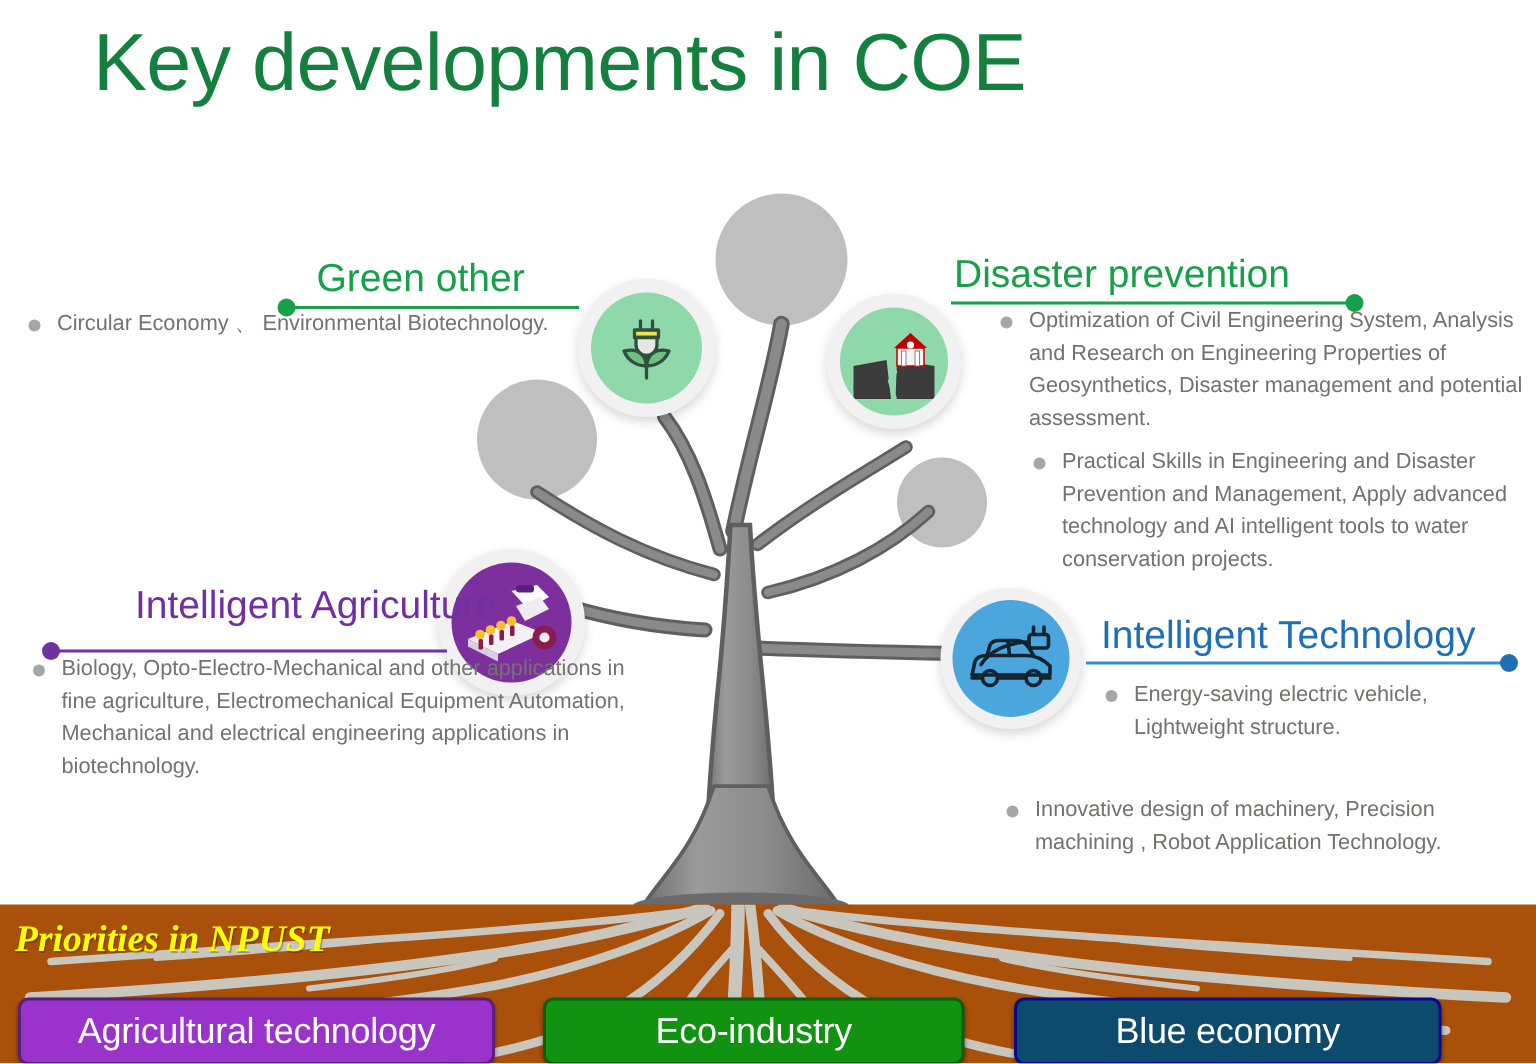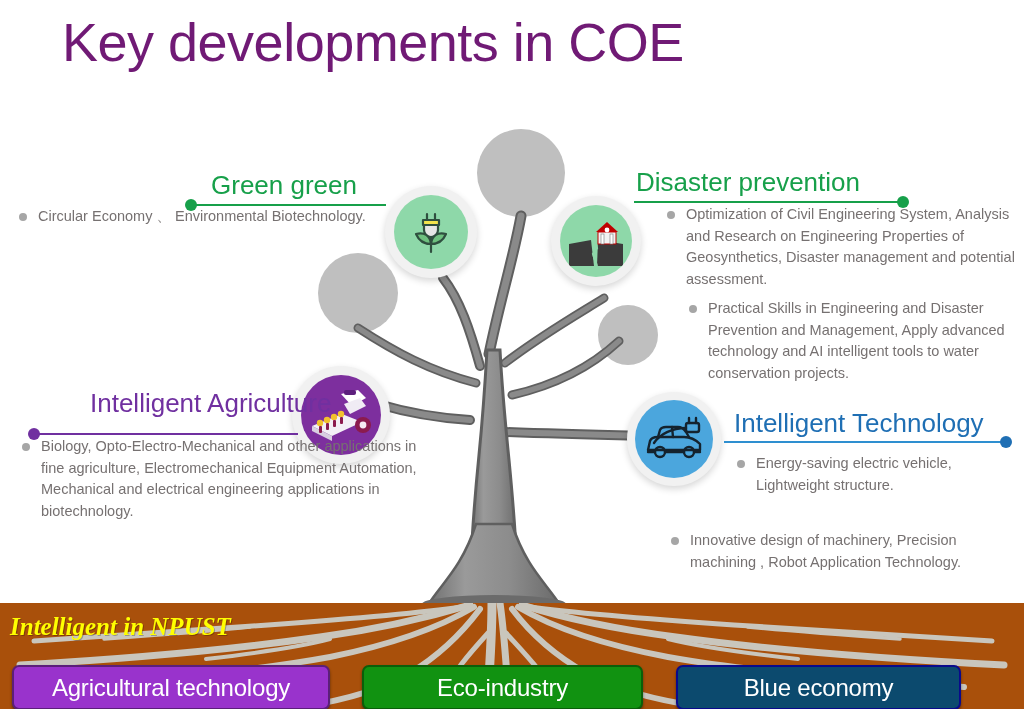--- a/index.html
+++ b/index.html
@@ -6,21 +6,21 @@
   body{
     width:1024px;height:709px;overflow:hidden;background:#ffffff;
     font-family:"Liberation Sans","DejaVu Sans",sans-serif;
     position:relative;
   }
   #slide{position:absolute;left:0;top:0;width:1024px;height:709px;background:#fff;overflow:hidden;}
 
   
   .slide-title{
     position:absolute;left:62px;top:8px;
-    font-size:54px;line-height:68px;font-weight:400;color:#701a75;
+    font-size:54px;line-height:68px;font-weight:400;color:#15803d;
     letter-spacing:-0.5px;white-space:nowrap;
   }
 
   
   #tree-layer{position:absolute;left:0;top:0;width:1024px;height:709px;pointer-events:none;}
 
   
   .sec-head{position:absolute;white-space:nowrap;font-weight:400;}
   .sec-title{font-size:26px;line-height:30px;}
   .accent-rule{position:absolute;height:2px;}
@@ -211,21 +211,21 @@
           <circle cx="18" cy="39" r="5"></circle>
           <circle cx="47" cy="39" r="5"></circle>
           <line x1="23" y1="39" x2="42" y2="39"></line>
           <line x1="6" y1="39" x2="13" y2="39"></line>
           <line x1="52" y1="39" x2="58" y2="39"></line>
         </g>
       </svg>
     </div>
   </div>
 
-  <div class="sec-head sec-title" style="left:211px;top:170px;color:#17a04a;">Green green</div>
+  <div class="sec-head sec-title" style="left:211px;top:170px;color:#17a04a;">Green other</div>
   <div class="accent-rule" style="left:192px;top:204px;width:194px;background:#17a04a;"></div>
   <div class="accent-dot" style="left:185px;top:199px;background:#17a04a;"></div>
 
   <div class="bullets" style="left:38px;top:206px;width:330px;">
     <div class="bullet" style="margin-bottom:14px;">
       <span class="dot"></span>
       <span class="txt">Circular Economy 、 Environmental Biotechnology.</span>
     </div>
   </div>
 
@@ -292,21 +292,21 @@
         <path d="M512,6 C530,30 554,52 586,70 C618,88 660,98 704,104" stroke-width="6"></path>
         <path d="M668,36 C700,44 744,50 798,56" stroke-width="4"></path>
         <path d="M748,24 C788,28 842,32 900,36" stroke-width="3.5"></path>
 
         <path d="M488,30 C470,50 452,70 440,96" stroke-width="5"></path>
         <path d="M506,30 C524,50 544,70 558,96" stroke-width="5"></path>
       </g>
     </svg>
   </div>
 
-  <div class="priorities">Intelligent in NPUST</div>
+  <div class="priorities">Priorities in NPUST</div>
 
   <div class="pill" style="left:362px;top:665px;width:277px;background:#119211;border:2px solid #0a5f0a;">
     <span class="pill-label">Eco-industry</span>
   </div>
   <div class="pill" style="left:12px;top:665px;width:314px;background:#9933cc;border:2px solid #5b1f7a;">
     <span class="pill-label">Agricultural technology</span>
   </div>
   <div class="pill" style="left:676px;top:665px;width:281px;background:#0c4a6e;border:2px solid #0a0a8c;">
     <span class="pill-label">Blue economy</span>
   </div>

